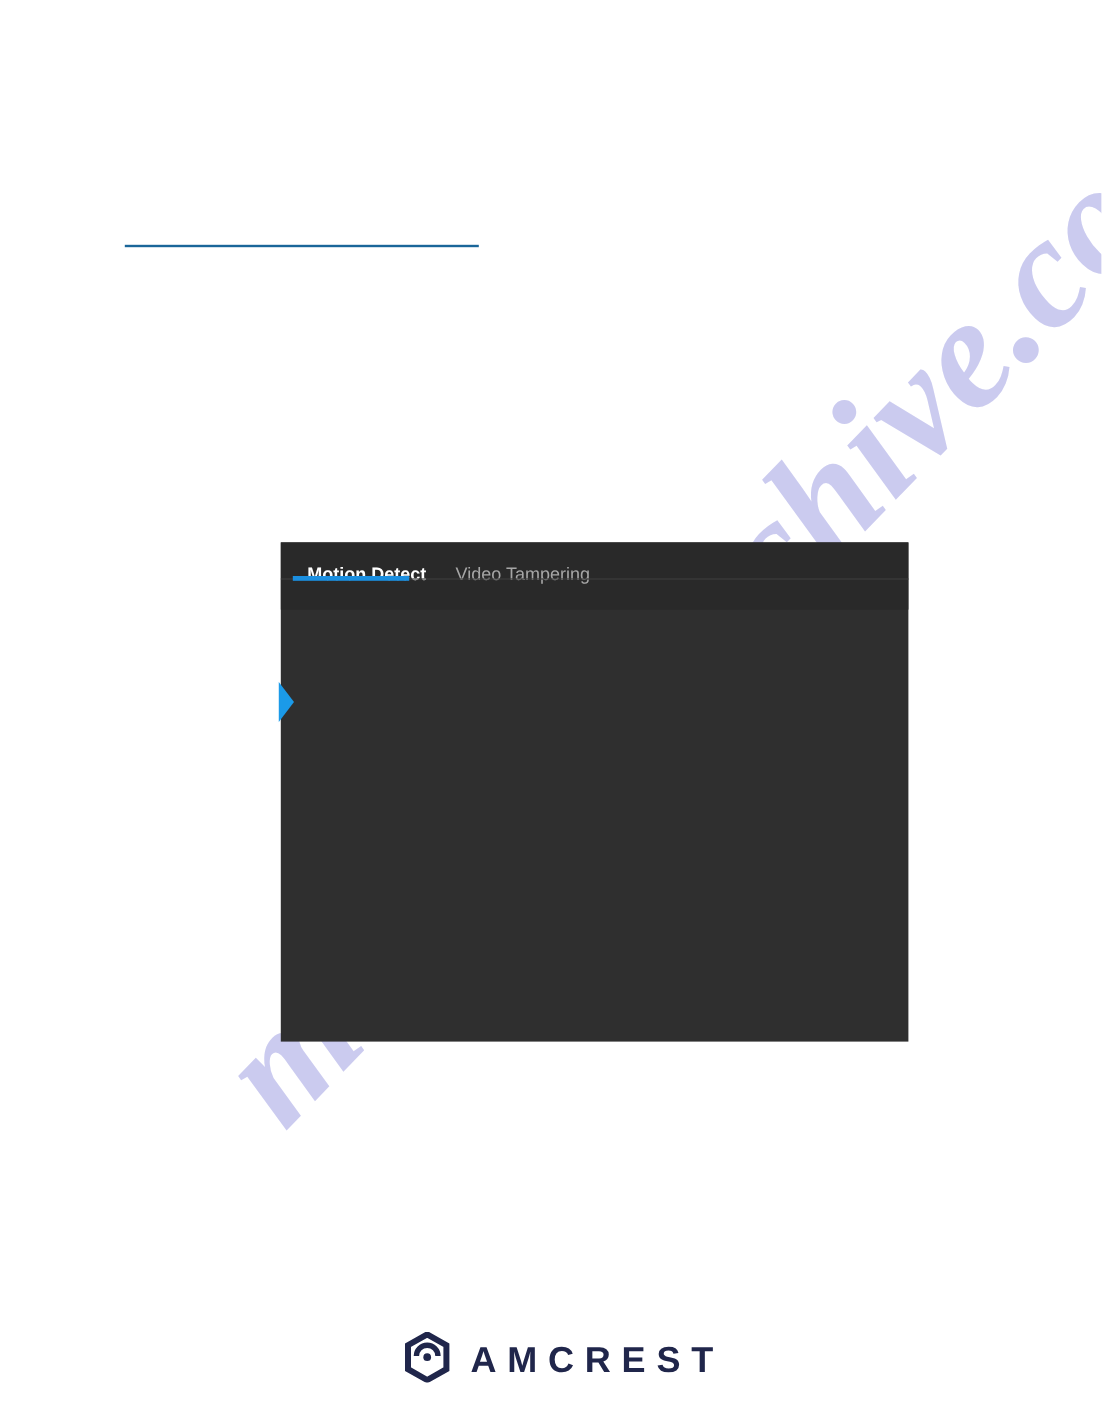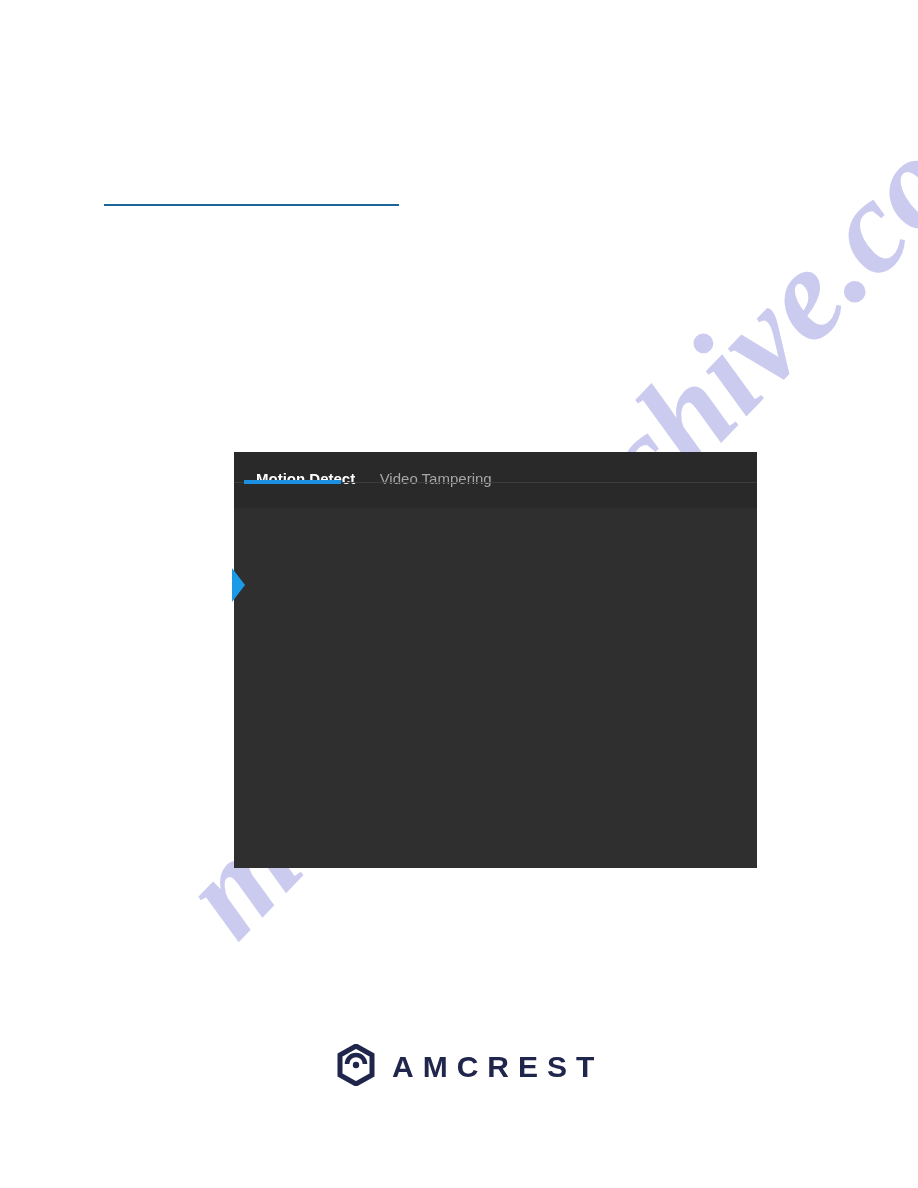--- a/index.html
+++ b/index.html
@@ -213,21 +213,21 @@
     height: 34px;
     background: #1b9ae8;
     clip-path: polygon(0 0, 100% 50%, 0 100%);
     z-index: 13;
   }
 
   
   #footer-logo {
     position: absolute;
     left: 336px;
-    top: 1044px;
+    top: 1110px;
     display: flex;
     align-items: center;
     z-index: 6;
   }
   #brand-wordmark {
     color: #20264b;
     font-size: 30px;
     font-weight: 700;
     letter-spacing: 9px;
     margin-left: 16px;

